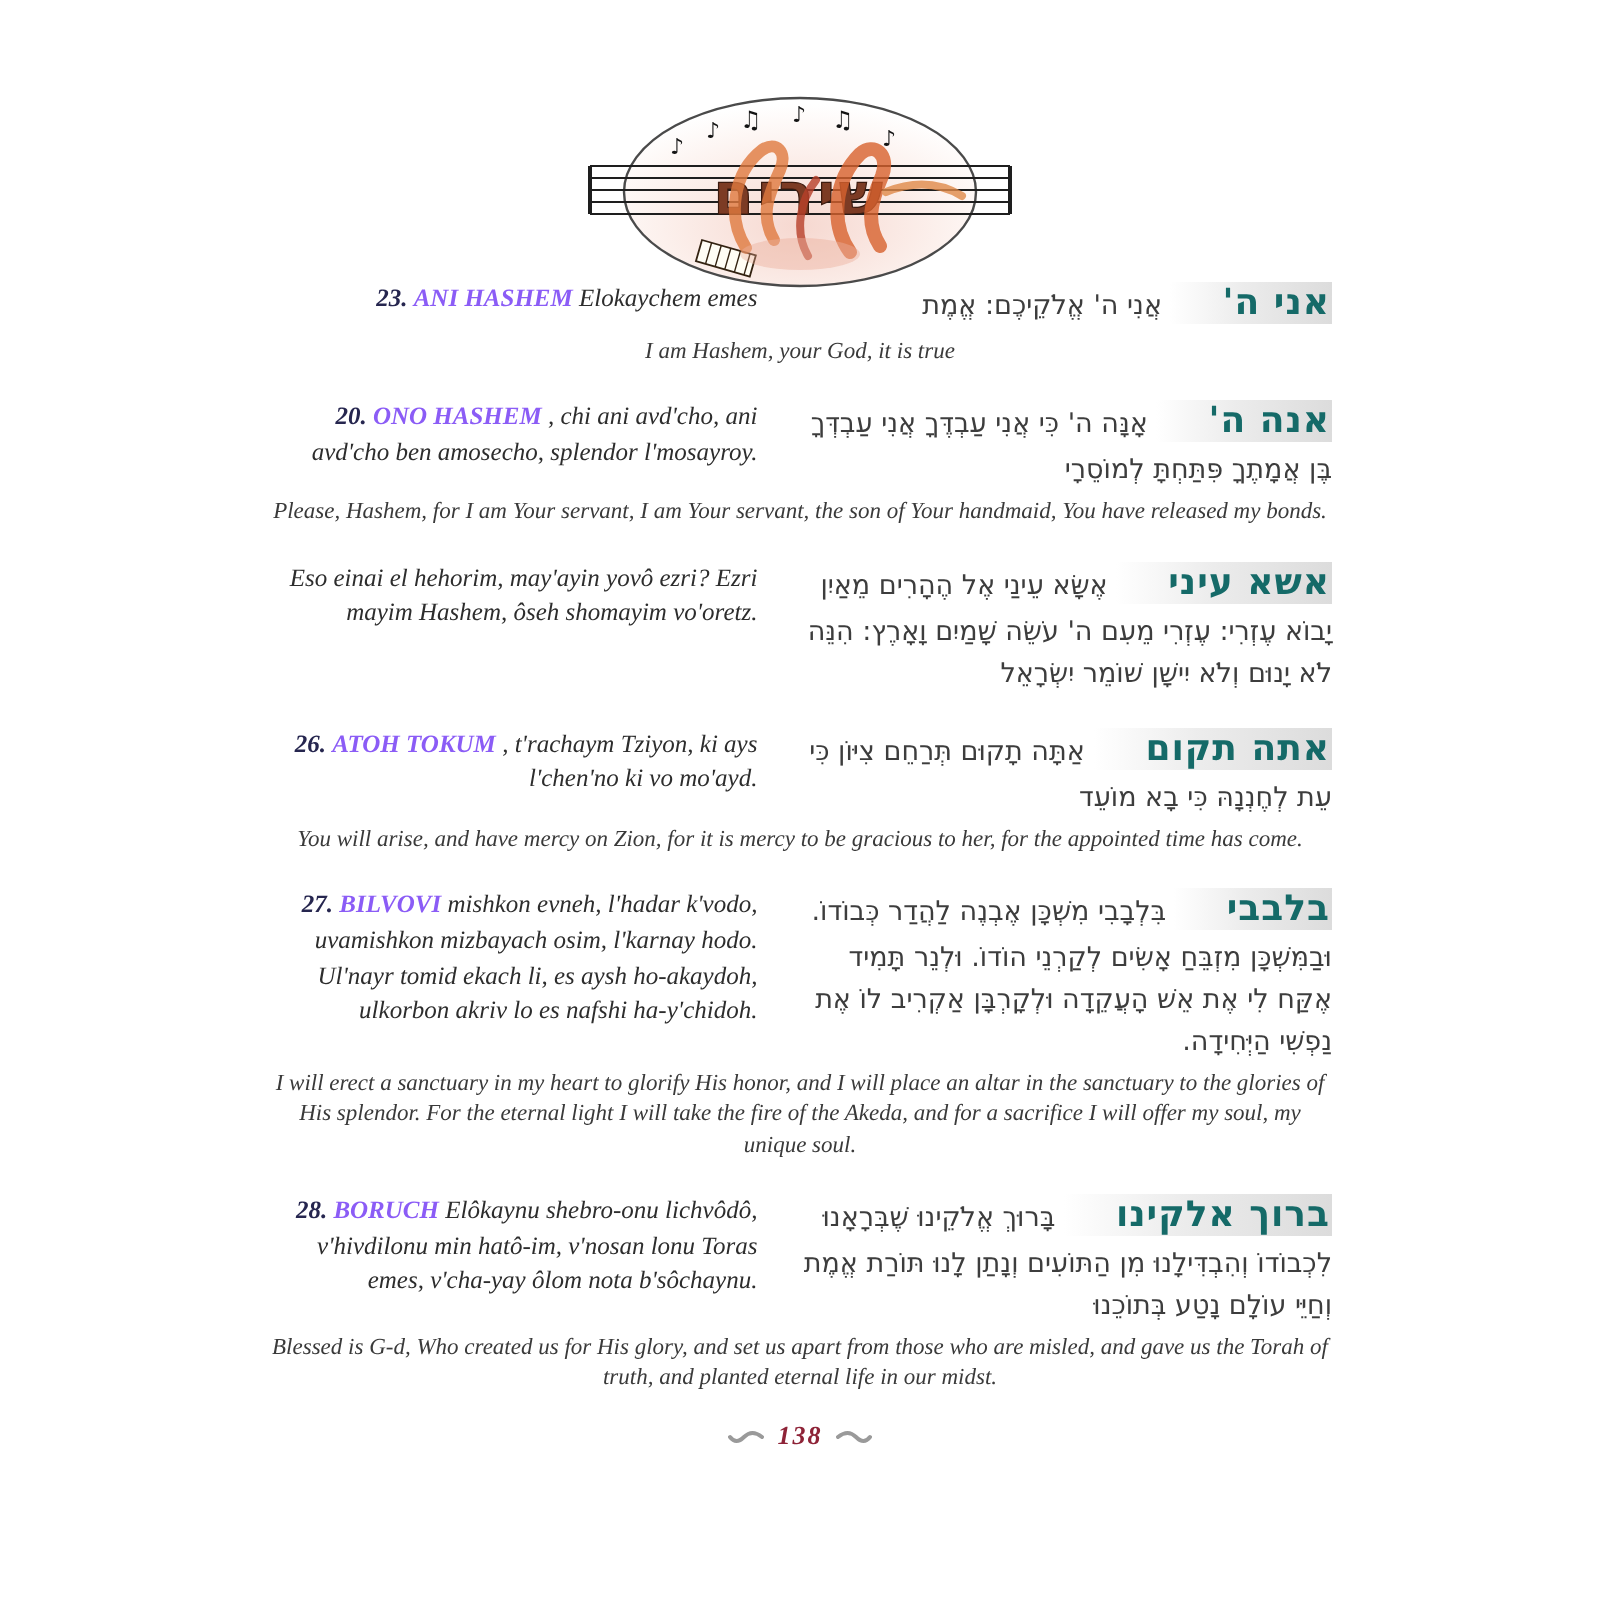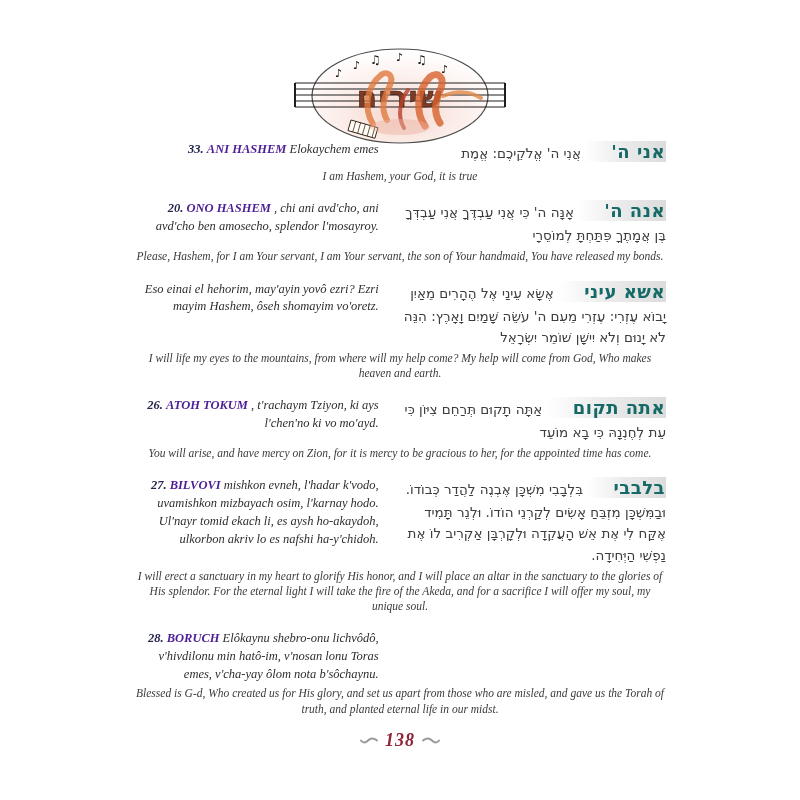--- a/index.html
+++ b/index.html
@@ -23,21 +23,21 @@
   .translit {
     flex: 0 0 46%;
     text-align: right;
     font-style: italic;
     font-size: 12.5px;
     line-height: 1.42;
     color: #2d2d2d;
     padding-top: 3px;
   }
   .translit .num  { font-weight: bold; color: #26264f; }
-  .translit .name { font-weight: bold; color: #4c1d95; }
+  .translit .name { font-weight: bold; color: #8b5cf6; }
 
   .hebrew {
     flex: 1 1 auto;
     direction: rtl;
     text-align: right;
     font-family: "DejaVu Sans", sans-serif;
     font-size: 13.5px;
     line-height: 1.56;
     color: #3d3d3d;
   }
@@ -66,21 +66,21 @@
     margin-top: 5px;
     display: flex;
     justify-content: center;
     align-items: center;
     gap: 7px;
   }
   .page-num {
     color: #8e2337;
     font-weight: bold;
     font-style: italic;
-    font-size: 18px;
+    font-size: 13px;
     letter-spacing: 1px;
   }
   .ornament { display: inline-block; }
 </style>
 </head>
 <body>
 
 <div class="page">
   <div class="content">
 
@@ -131,21 +131,21 @@
         <path d="M170,50 C185,44 198,46 208,52" stroke="#e08a4a" stroke-width="4"></path>
         <ellipse cx="127" cy="81" rx="30" ry="8" fill="#e8a58e" stroke="none" opacity="0.45"></ellipse>
       </g>
     </svg>
 
     <div class="songs">
 
       <div class="song">
         <div class="song-body">
           <div class="translit">
-            <span class="num">33.</span>
+            <span class="num">23.</span>
             <span class="name">ANI HASHEM</span>
             <span>Elokaychem emes</span>
           </div>
           <div class="hebrew">
             <span class="heb-title">אני ה'</span>
             <span>אֲנִי ה' אֱלֹקֵיכֶם: אֱמֶת</span>
           </div>
         </div>
         <div class="translation">I am Hashem, your God, it is true</div>
       </div>
@@ -170,21 +170,20 @@
           <div class="translit">
             <span class="num"></span>
             <span class="name"></span>
             <span>Eso einai el hehorim, may'ayin yovô ezri? Ezri mayim Hashem, ôseh shomayim vo'oretz.</span>
           </div>
           <div class="hebrew">
             <span class="heb-title">אשא עיני</span>
             <span>אֶשָּׂא עֵינַי אֶל הֶהָרִים מֵאַיִן יָבוֹא עֶזְרִי: עֶזְרִי מֵעִם ה' עֹשֵׂה שָׁמַיִם וָאָרֶץ: הִנֵּה לֹא יָנוּם וְלֹא יִישָׁן שׁוֹמֵר יִשְׂרָאֵל</span>
           </div>
         </div>
-        <div class="translation">I will life my eyes to the mountains, from where will my help come? My help will come from God, Who makes heaven and earth.</div>
       </div>
 
       <div class="song">
         <div class="song-body">
           <div class="translit">
             <span class="num">26.</span>
             <span class="name">ATOH TOKUM</span>
             <span>, t'rachaym Tziyon, ki ays l'chen'no ki vo mo'ayd.</span>
           </div>
           <div class="hebrew">
@@ -209,20 +208,24 @@
         </div>
         <div class="translation">I will erect a sanctuary in my heart to glorify His honor, and I will place an altar in the sanctuary to the glories of His splendor. For the eternal light I will take the fire of the Akeda, and for a sacrifice I will offer my soul, my unique soul.</div>
       </div>
 
       <div class="song">
         <div class="song-body">
           <div class="translit">
             <span class="num">28.</span>
             <span class="name">BORUCH</span>
             <span>Elôkaynu shebro-onu lichvôdô, v'hivdilonu min hatô-im, v'nosan lonu Toras emes, v'cha-yay ôlom nota b'sôchaynu.</span>
+          </div>
+          <div class="hebrew">
+            <span class="heb-title">ברוך אלקינו</span>
+            <span>בָּרוּךְ אֱלֹקֵינוּ שֶׁבְּרָאָנוּ לִכְבוֹדוֹ וְהִבְדִּילָנוּ מִן הַתּוֹעִים וְנָתַן לָנוּ תּוֹרַת אֱמֶת וְחַיֵּי עוֹלָם נָטַע בְּתוֹכֵנוּ</span>
           </div>
         </div>
         <div class="translation">Blessed is G-d, Who created us for His glory, and set us apart from those who are misled, and gave us the Torah of truth, and planted eternal life in our midst.</div>
       </div>
 
     </div>
 
     <div class="footer">
       <svg class="ornament" width="18" height="9" viewBox="0 0 18 9">
         <path d="M17,4.5 Q12,0.5 8,4.5 Q4,8.5 1,4.5" stroke="#9a9a9a" stroke-width="2" fill="none" stroke-linecap="round"></path>

